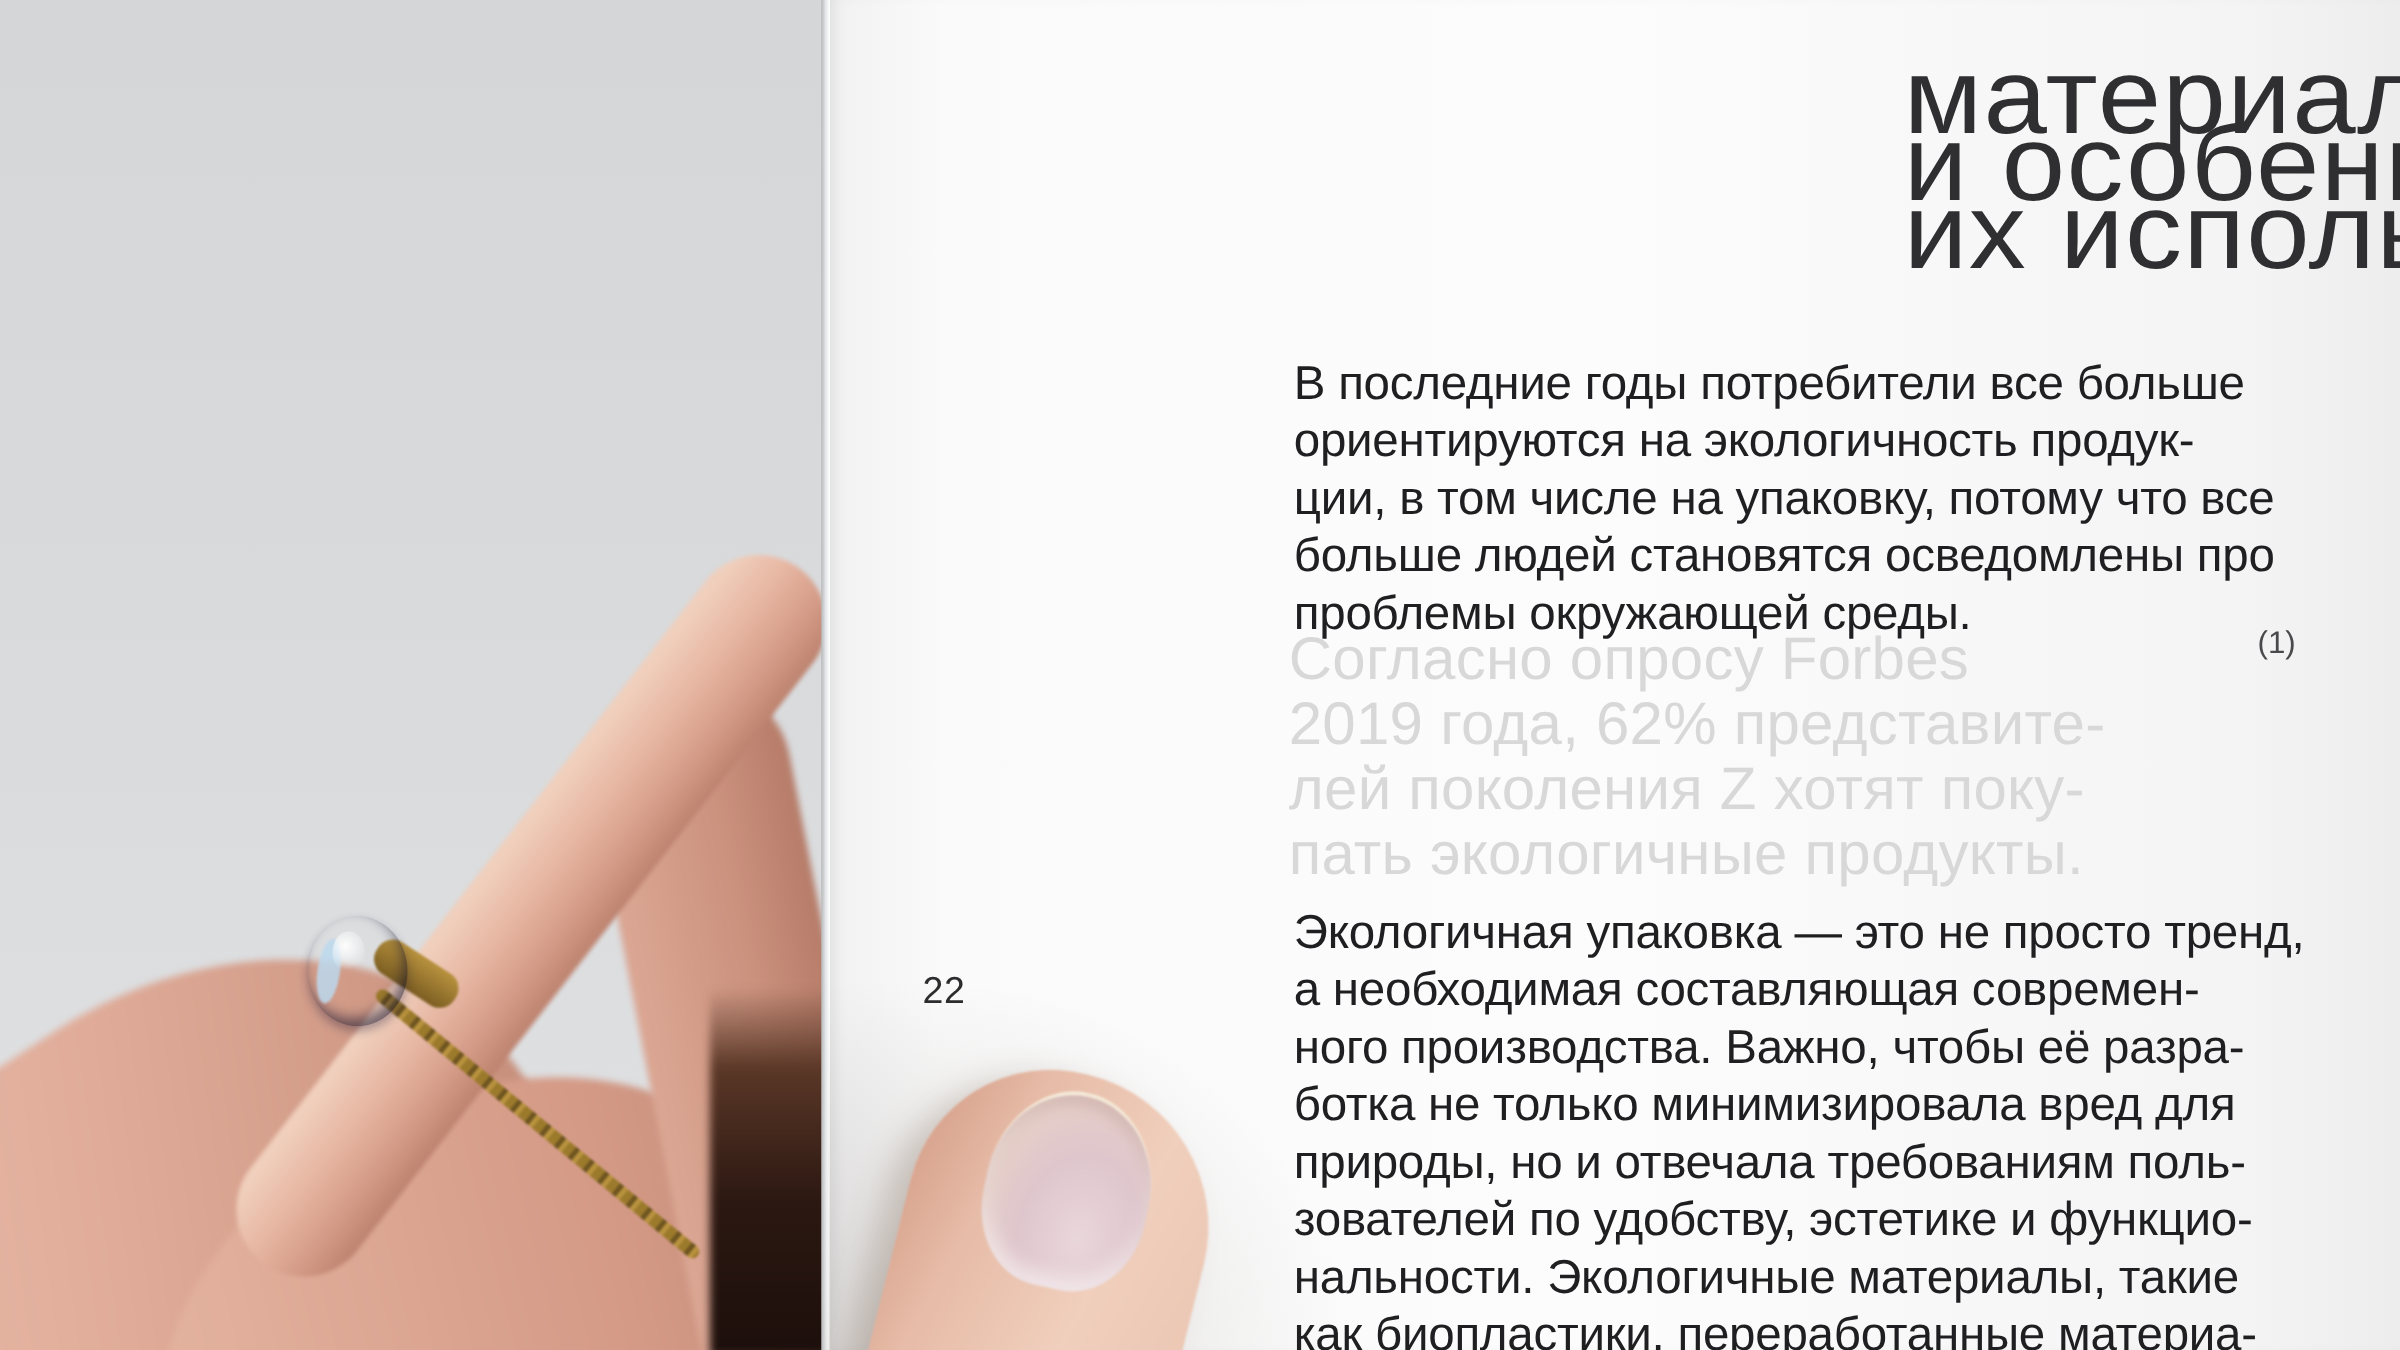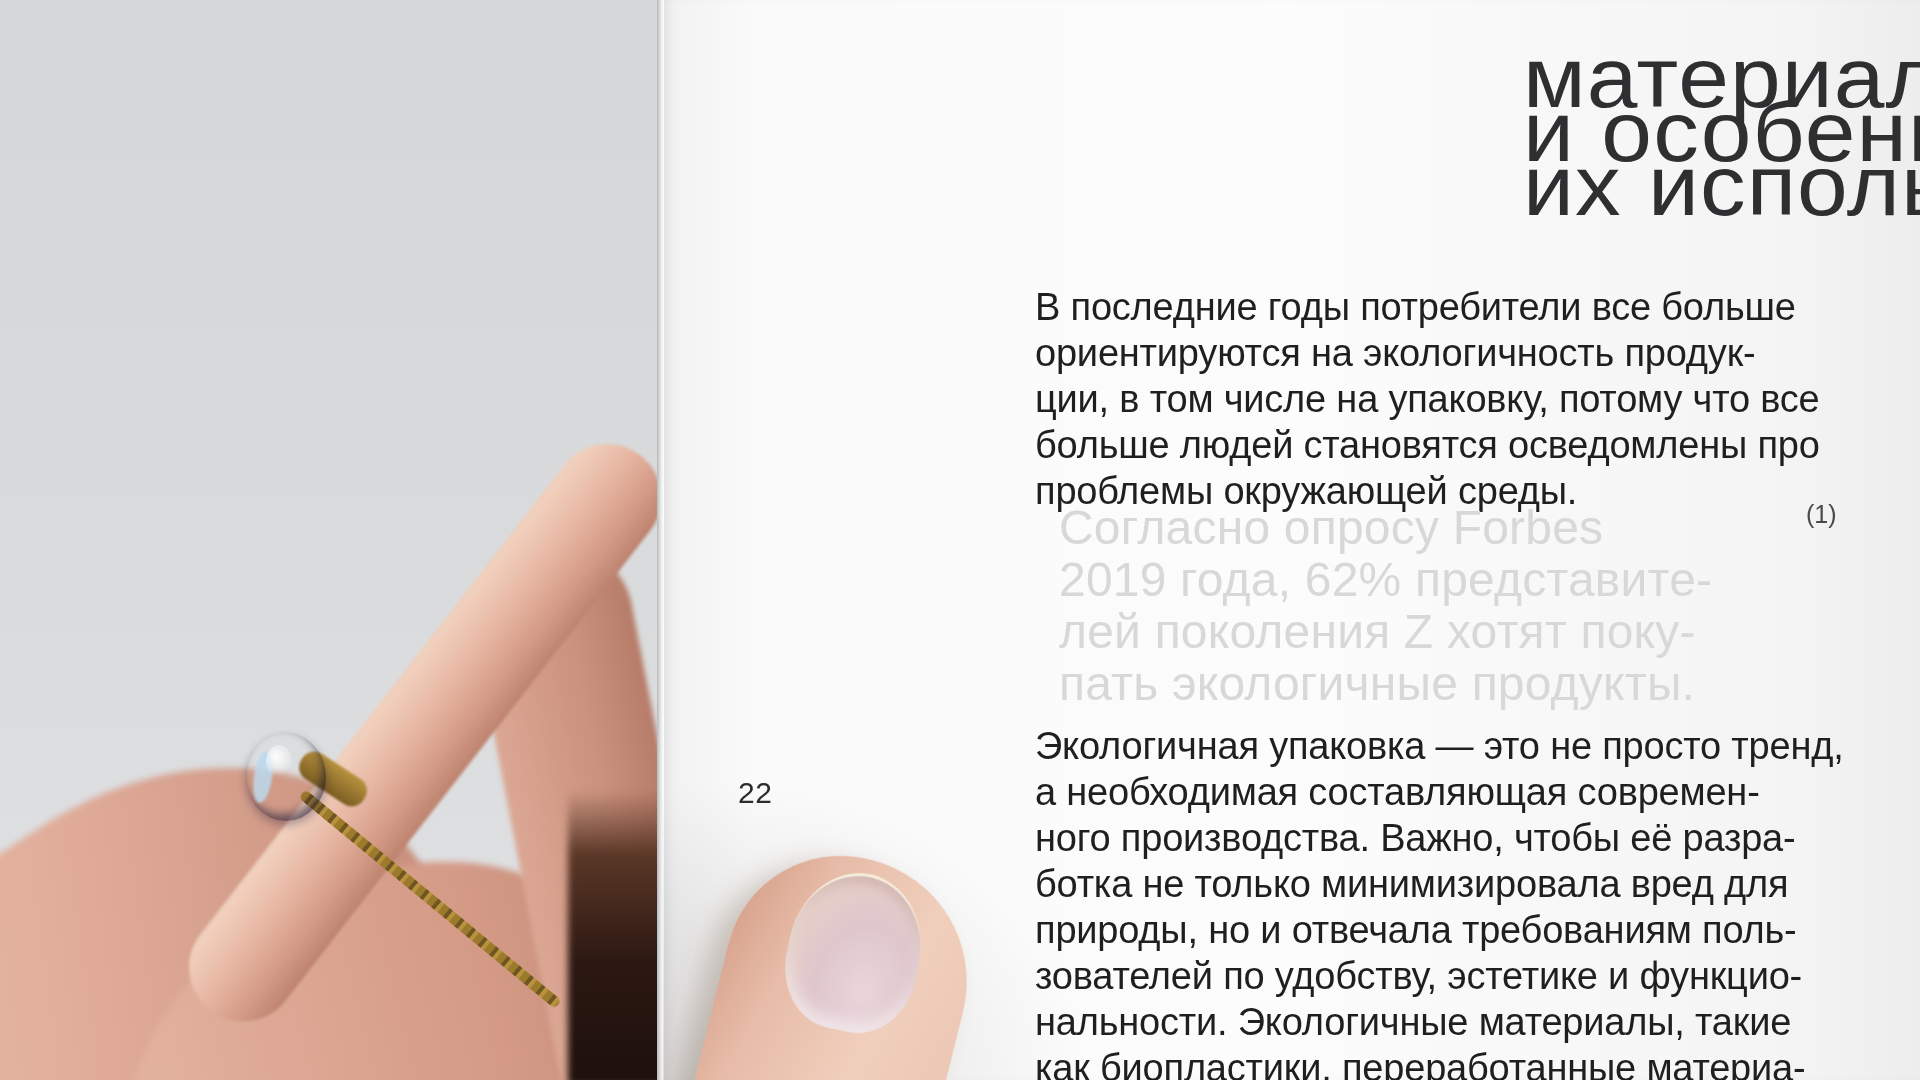--- a/index.html
+++ b/index.html
@@ -105,21 +105,21 @@
       <div>и особенности</div>
       <div>их использования</div>
     </div>
 
     <div class="body-par intro-paragraph" style="position:absolute;left:372px;top:284px;">В последние годы потребители все больше
 ориентируются на экологичность продук-
 ции, в том числе на упаковку, потому что все
 больше людей становятся осведомлены про
 проблемы окружающей среды.</div>
 
-    <div class="statistic-quote" style="position:absolute;left:396px;top:502px;">Согласно опросу Forbes
+    <div class="statistic-quote" style="position:absolute;left:368px;top:502px;">Согласно опросу Forbes
 2019 года, 62% представите-
 лей поколения Z хотят поку-
 пать экологичные продукты.</div>
 
     <div class="footnote-marker" style="position:absolute;left:1143px;top:500px;">(1)</div>
 
     <div class="body-par main-paragraph" style="position:absolute;left:372px;top:723px;">Экологичная упаковка — это не просто тренд,
 а необходимая составляющая современ-
 ного производства. Важно, чтобы её разра-
 ботка не только минимизировала вред для

